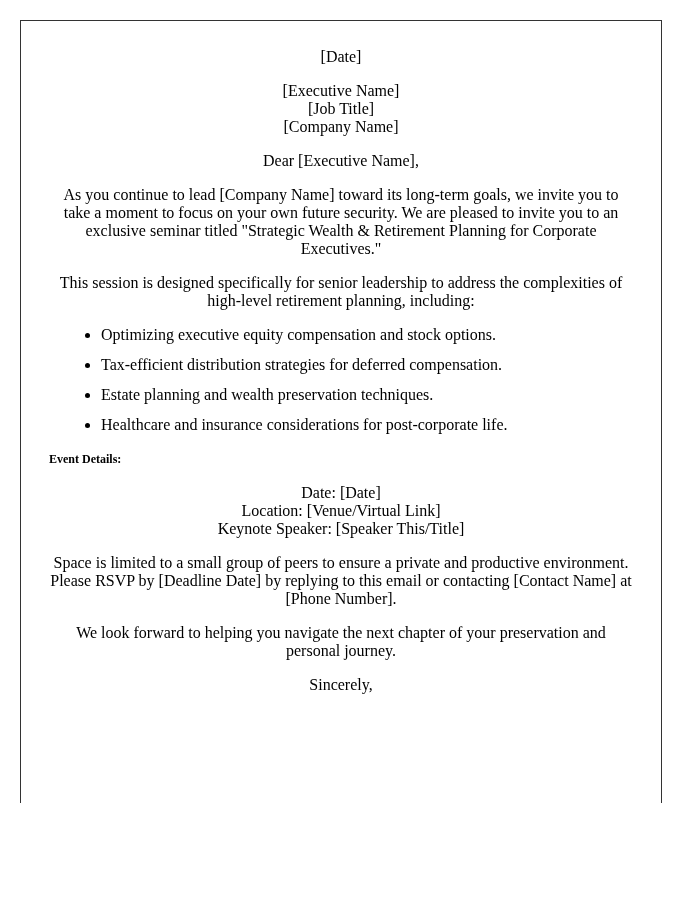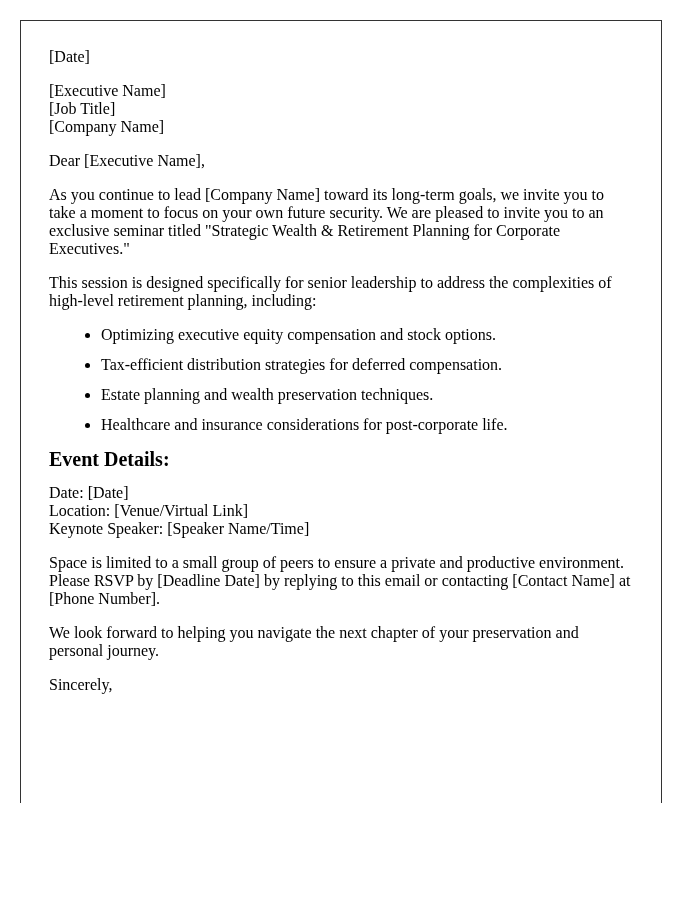--- a/index.html
+++ b/index.html
@@ -23,31 +23,32 @@
       width: 584px;
       height: 755px;
       padding: 27px 28px 0 28px;
       border: 1px solid #333333;
       border-bottom: none;
       overflow: hidden;
       box-sizing: content-box;
     }
     .page p {
       margin: 0 0 16px 0;
+      text-align: center;
     }
     .page ul {
       margin: 0 0 16px 0;
       padding-left: 40px;
     }
     .page ul li {
       margin: 12px;
     }
     .page h3 {
       margin: 0 0 16px 0;
-      font-size: 20px;
+      font-size: 12px;
       font-weight: bold;
       line-height: 18px;
     }
     .line { display: block; }
   </style>
 </head>
 <body>
 
 <div class="page">
 
@@ -71,21 +72,21 @@
     <li>Tax-efficient distribution strategies for deferred compensation.</li>
     <li>Estate planning and wealth preservation techniques.</li>
     <li>Healthcare and insurance considerations for post-corporate life.</li>
   </ul>
 
   <h3>Event Details:</h3>
 
   <p>
     <span class="line">Date: [Date]</span>
     <span class="line">Location: [Venue/Virtual Link]</span>
-    <span class="line">Keynote Speaker: [Speaker Name/Time]</span>
+    <span class="line">Keynote Speaker: [Speaker This/Title]</span>
   </p>
 
   <p>Space is limited to a small group of peers to ensure a private and productive environment. Please RSVP by [Deadline Date] by replying to this email or contacting [Contact Name] at [Phone Number].</p>
 
   <p>We look forward to helping you navigate the next chapter of your preservation and personal journey.</p>
 
   <p>Sincerely,</p>
 
 
 </div>

